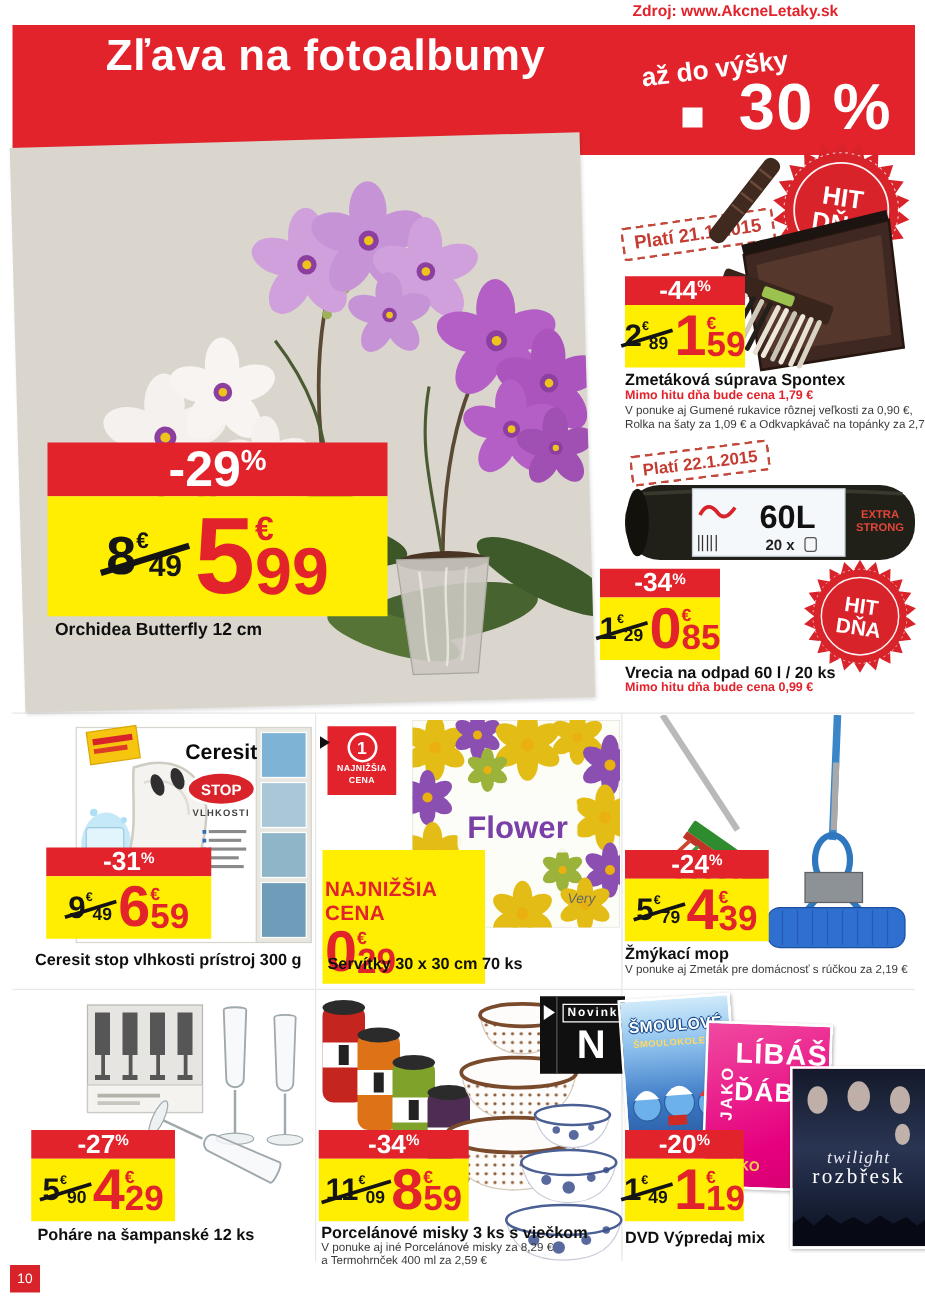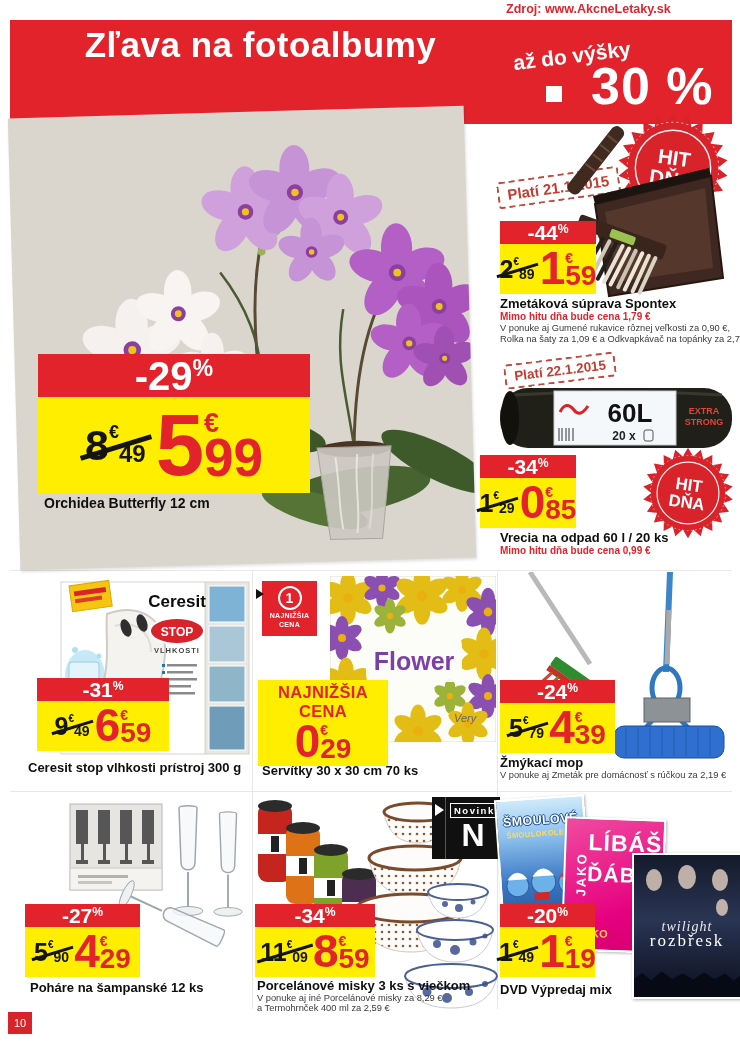--- a/index.html
+++ b/index.html
@@ -42,21 +42,21 @@
   .sm .newp .cents{font-size:28px;line-height:.8}
   .lg .band{height:43px;font-size:40px}
   .lg .py{height:96px;gap:10px}
   .lg .old{font-size:43px}
   .lg .old .eurm{font-size:18px}
   .lg .old .cents{font-size:24px}
   .lg .old::after{border-top-width:5px}
   .lg .newp .int{font-size:87px;line-height:.8}
   .lg .newp .eurm{font-size:27px;line-height:1}
   .lg .newp .cents{font-size:53px;line-height:.8}
-  .best-tag{position:absolute;background:#ffee00;text-align:center;padding:1px 2px 5px}
+  .best-tag{position:absolute;background:#ffee00;text-align:left;padding:21px 2px 5px}
   .best-tag .headline{color:#e2232c;font-weight:800;font-size:16.5px;letter-spacing:.3px;margin:2px 0 1px}
   .best-tag .newp{justify-content:center;display:inline-flex}
 
   .pname{position:absolute;font-size:13px;font-weight:bold;color:#0f0f0f;white-space:nowrap}
   .pname.lg-name{font-size:14px}
   .note-red{position:absolute;font-size:10px;font-weight:bold;color:#e2232c;white-space:nowrap}
   .note{position:absolute;font-size:9.3px;color:#3a3a3a;white-space:nowrap}
 
   .stamp{position:absolute;color:#c43c31;border:2px dashed #c4493d;border-radius:3px;
          font-weight:bold;padding:3px 8px;background:rgba(255,255,255,.5);white-space:nowrap}

